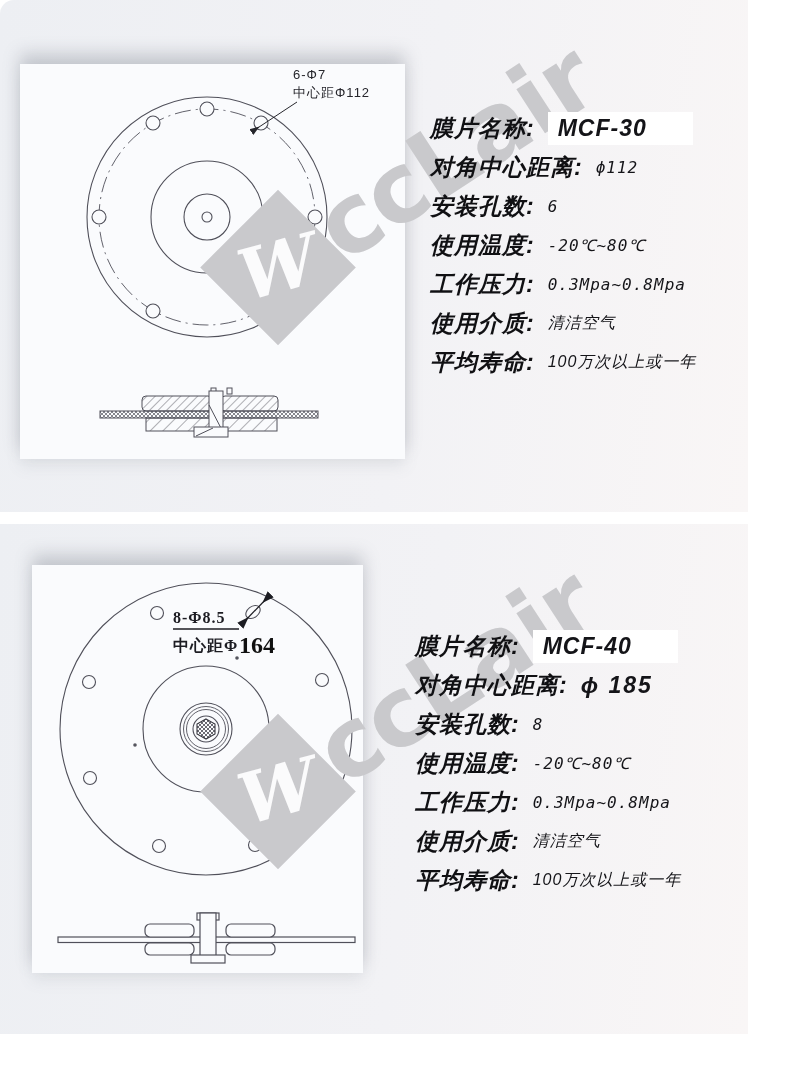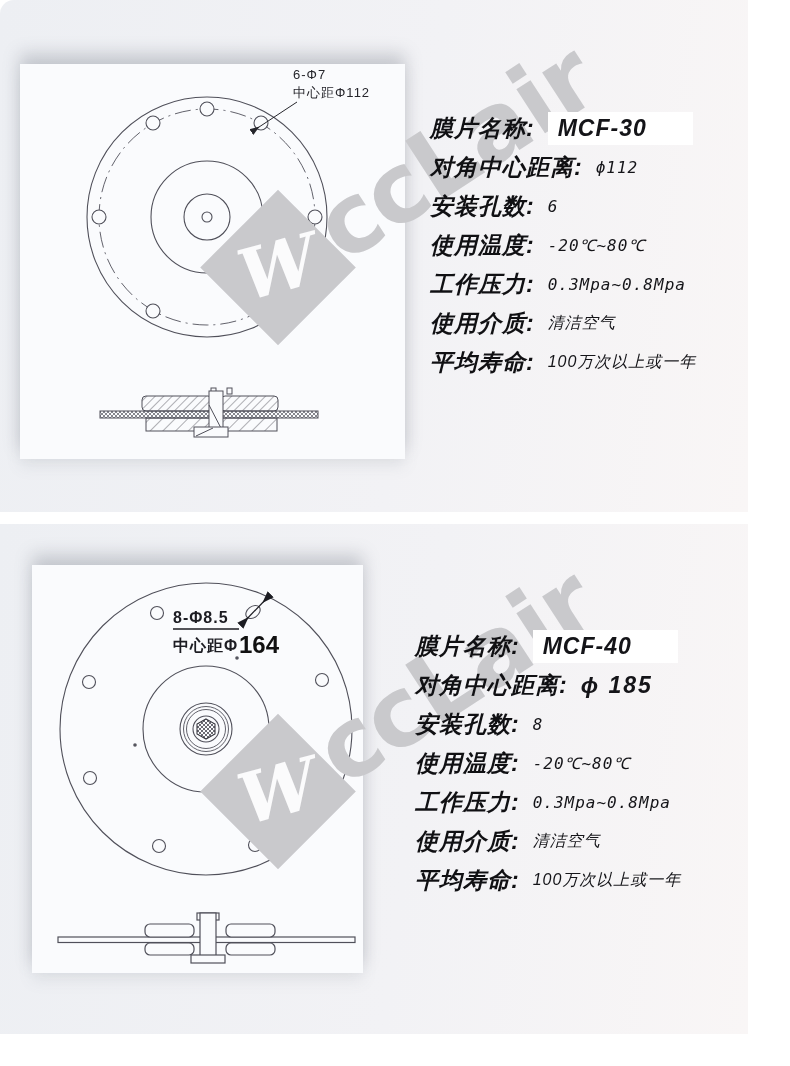--- a/index.html
+++ b/index.html
@@ -4,21 +4,21 @@
 <style>
   html,body{margin:0;padding:0;}
   body{font-family:"Liberation Sans","DejaVu Sans",sans-serif;}
   .page{position:relative;width:790px;height:1066px;background:#ffffff;overflow:hidden;border-radius:14px;}
   .panel{position:absolute;left:0;width:748px;background:linear-gradient(97deg,#edeff3 0%,#f2f2f5 55%,#f9f6f6 100%);}
   .panel-top{top:0;height:512px;}
   .panel-bottom{top:524px;height:510px;}
   .card{position:absolute;background:#fafbfd;z-index:1;
         box-shadow:0 -10px 16px rgba(108,114,128,.32),0 8px 14px rgba(108,114,128,.10);}
   .card-1{left:20px;top:64px;width:385px;height:395px;}
-  .card-2{left:32px;top:41px;width:331px;height:408px;}
+  .card-2{left:32px;top:41px;width:331px;height:408px;font-family:Liberation Serif, serif;}
   svg{display:block;}
   
   .wm{position:absolute;left:198px;top:128px;display:flex;align-items:center;
       transform:rotate(-33deg);z-index:3;pointer-events:none;}
   .wm-diamond{width:110px;height:110px;background:#c9c9cc;transform:rotate(78deg);
       display:flex;align-items:center;justify-content:center;flex:0 0 auto;}
   .wm-w{font-family:"DejaVu Serif",serif;font-style:italic;font-weight:bold;
       font-size:70px;color:#fbfbfc;transform:rotate(-60deg);line-height:1;}
   .wm-text{font-family:"DejaVu Sans",sans-serif;font-weight:bold;font-size:96px;
       color:#c9c9cc;letter-spacing:-2px;line-height:1;margin-left:2px;}

